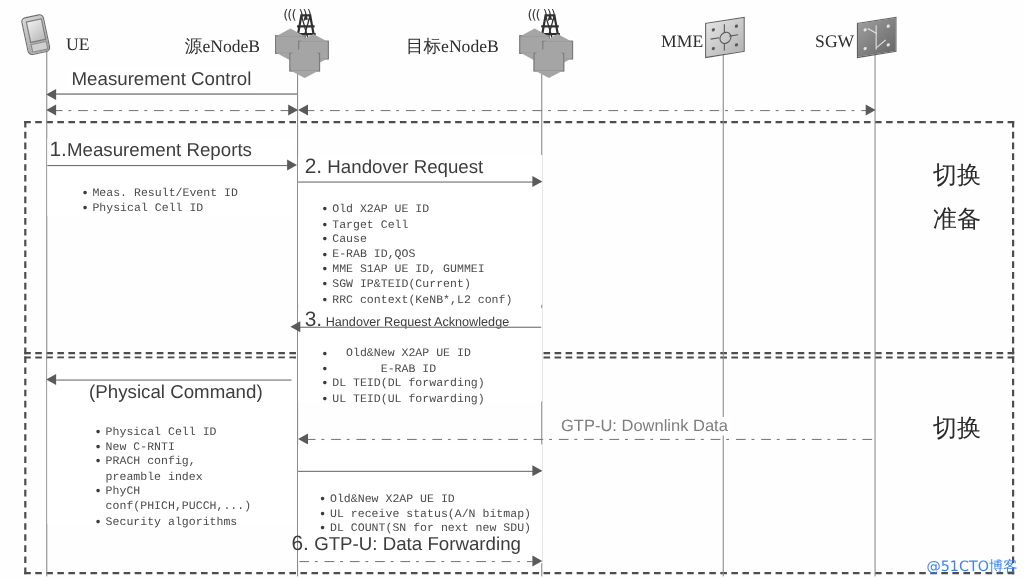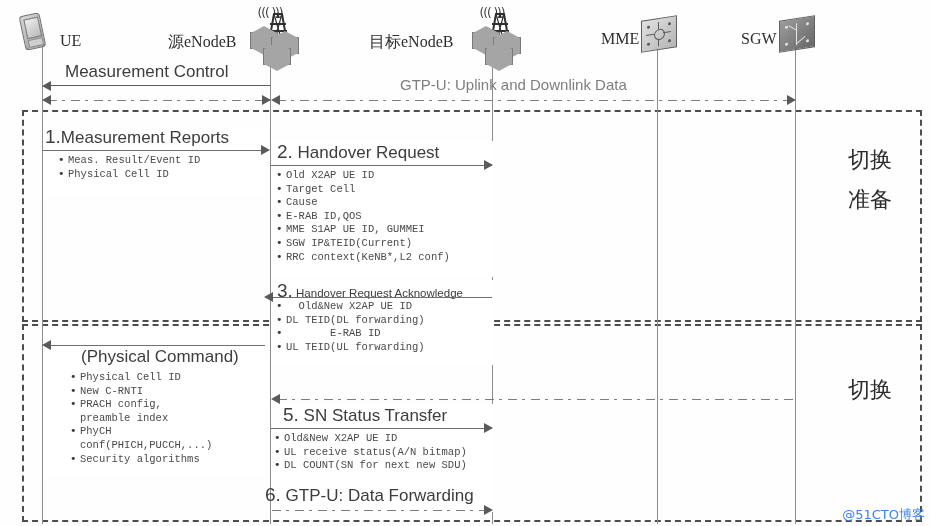--- a/index.html
+++ b/index.html
@@ -60,21 +60,21 @@
       #7d7d7d 14px 17px,transparent 17px 23px);
     background-size:23px 1px;background-repeat:repeat-x;background-position:0 50%;}
 
   
   .msgbox{position:absolute;background:#fff;}
   .msg-title{font-family:"Liberation Sans",sans-serif;color:#3d3d3d;white-space:nowrap;}
   .msg-title.big{font-size:17px;}
   .msg-title.small{font-size:11.5px;}
   .msg-title .num{font-size:19px;font-family:"Liberation Sans",sans-serif;}
   .msg-rule{position:absolute;height:0;border-top:1px solid #6f6f6f;}
-  ul.params{margin:0;padding:0;list-style:none;
+  ul.params{margin:16px;padding:0;list-style:none;
     font-family:"Liberation Mono","DejaVu Sans Mono",monospace;
     font-size:10.5px;color:#4a4a4a;line-height:13.6px;}
   ul.params li{position:relative;padding-left:11px;white-space:nowrap;}
   ul.params li:before{content:"\2022";position:absolute;left:1px;top:-1px;
     font-family:"DejaVu Sans",sans-serif;font-size:11px;color:#3a3a3a;}
   ul.params li.cont{padding-left:11px;}
   ul.params li.cont:before{content:"";}
 
   
   .phase{position:absolute;border:2px dashed #4d4d4d;}
@@ -183,21 +183,20 @@
   <div class="node-label" style="left:741px;top:30px;">SGW</div>
 
   <div class="dashdot" style="left:48px;top:99px;width:222px;"></div>
   <div class="arrow-head left" style="left:42px;top:95px;"></div>
   <div class="arrow-head right" style="left:262px;top:95px;"></div>
 
   <div class="dashdot" style="left:277px;top:99px;width:518px;"></div>
   <div class="arrow-head left" style="left:271px;top:95px;"></div>
   <div class="arrow-head right" style="left:787px;top:95px;"></div>
 
-  <div class="gtp" style="left:400px;top:76px;">GTP-U: Uplink and Downlink Data</div>
 
   <div class="arrow-line thick" style="left:50px;top:85px;width:220px;"></div>
   <div class="arrow-head left" style="left:42px;top:81px;"></div>
   <div class="msgbox" style="left:62px;top:62px;padding:0 3px;">
     <span class="msg-title big">Measurement Control</span>
   </div>
 
   <div class="msgbox" style="left:43px;top:126px;width:224px;height:70px;">
     <div style="position:absolute;left:2px;top:0px;">
       <span class="msg-title big"><span class="num">1.</span><span>Measurement Reports</span></span>
@@ -229,22 +228,22 @@
   <div class="arrow-head right" style="left:484px;top:160px;"></div>
 
   <div class="msgbox" style="left:271px;top:280px;width:222px;height:85px;text-align:center;">
     <div style="position:absolute;left:6px;top:0px;">
       <span class="msg-title small"><span class="num">3.</span>
         <span>Handover Request Acknowledge</span></span>
     </div>
     <div class="msg-rule" style="left:0px;top:17px;width:221px;"></div>
     <ul class="params" style="position:absolute;left:4px;top:20px;">
       <li>Old&amp;New X2AP UE ID</li>
+      <li>E-RAB ID</li>
       <li>DL TEID(DL forwarding)</li>
-      <li>E-RAB ID</li>
       <li>UL TEID(UL forwarding)</li>
     </ul>
   </div>
   <div class="arrow-head left" style="left:264px;top:292px;"></div>
 
   <div class="msgbox" style="left:43px;top:326px;width:224px;height:150px;">
     <div class="msg-rule" style="left:8px;top:19px;width:214px;"></div>
     <div style="position:absolute;left:38px;top:21px;">
       <span class="msg-title big">(Physical Command)</span>
     </div>
@@ -255,26 +254,23 @@
       <li class="cont">preamble index</li>
       <li>PhyCH</li>
       <li class="cont">conf(PHICH,PUCCH,...)</li>
       <li>Security algorithms</li>
     </ul>
   </div>
   <div class="arrow-head left" style="left:42px;top:340px;"></div>
 
   <div class="dashdot" style="left:278px;top:398px;width:517px;"></div>
   <div class="arrow-head left" style="left:271px;top:394px;"></div>
+  <div class="gtp" style="left:508px;top:379px;background:#fff;padding:0 2px;">GTP-U: Downlink Data</div>
 
   <div class="msgbox" style="left:271px;top:404px;width:222px;height:84px;">
-    <div style="position:absolute;left:12px;top:0px;">
-      <span class="msg-title big"><span class="num">5.</span>
-        <span>SN Status Transfer</span></span>
-    </div>
     <div class="msg-rule" style="left:0px;top:24px;width:221px;"></div>
     <ul class="params" style="position:absolute;left:2px;top:28px;">
       <li>Old&amp;New X2AP UE ID</li>
       <li>UL receive status(A/N bitmap)</li>
       <li>DL COUNT(SN for next new SDU)</li>
     </ul>
   </div>
   <div class="arrow-head right" style="left:484px;top:423px;"></div>
 
   <div class="msgbox" style="left:271px;top:486px;width:222px;height:26px;">

